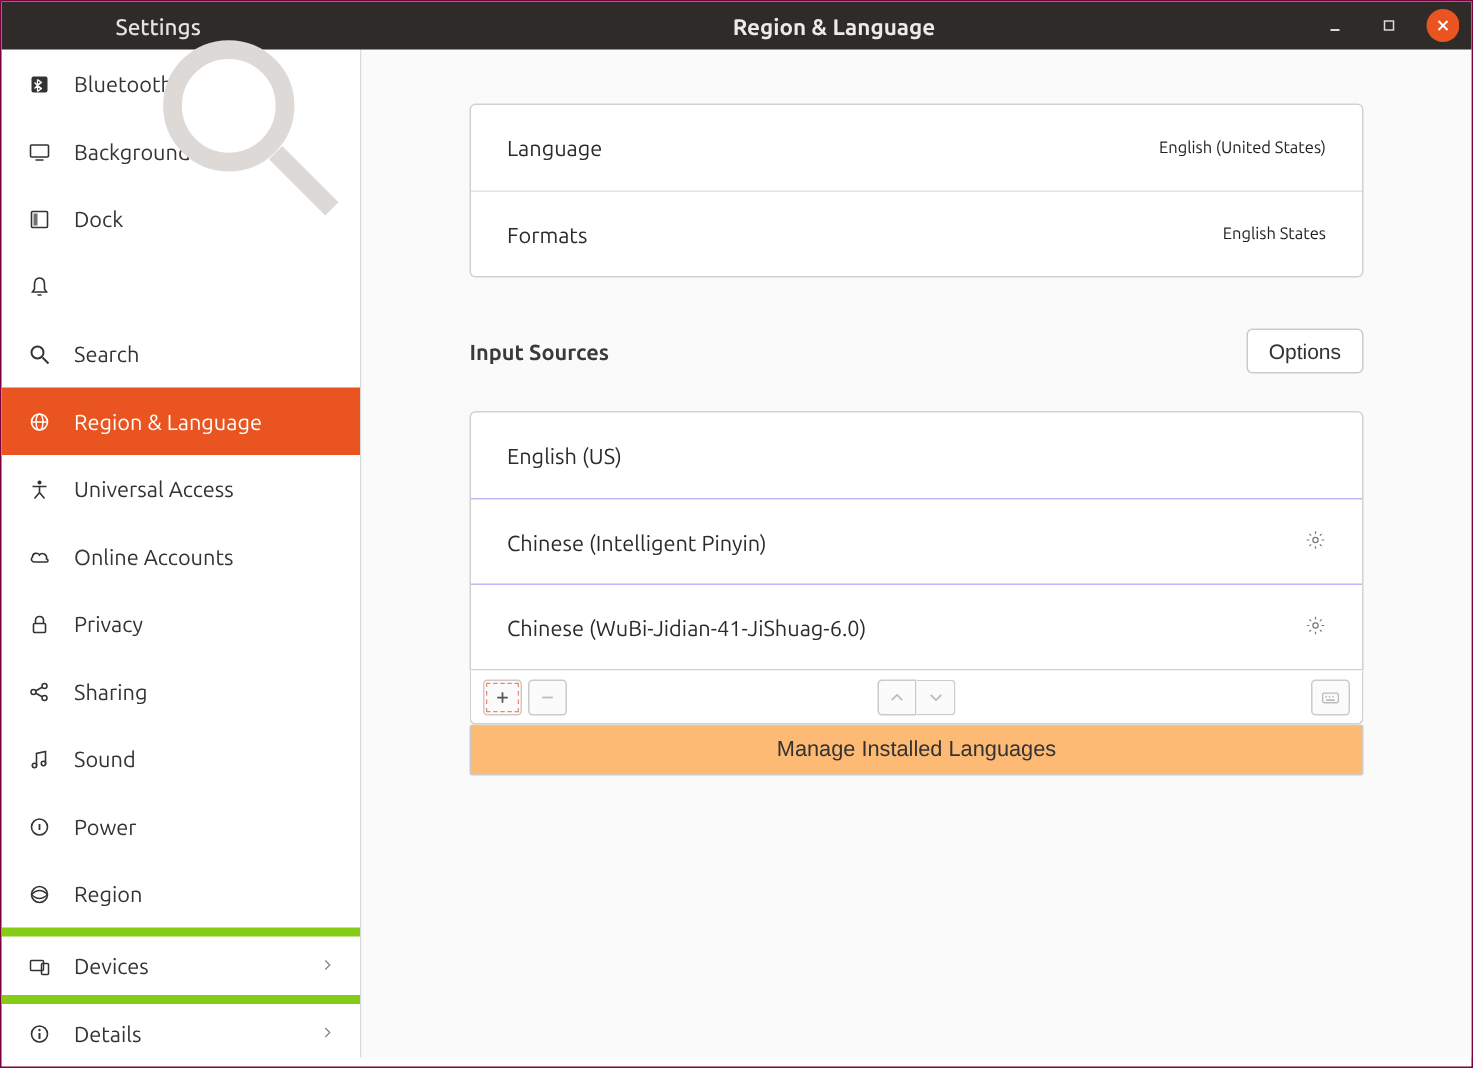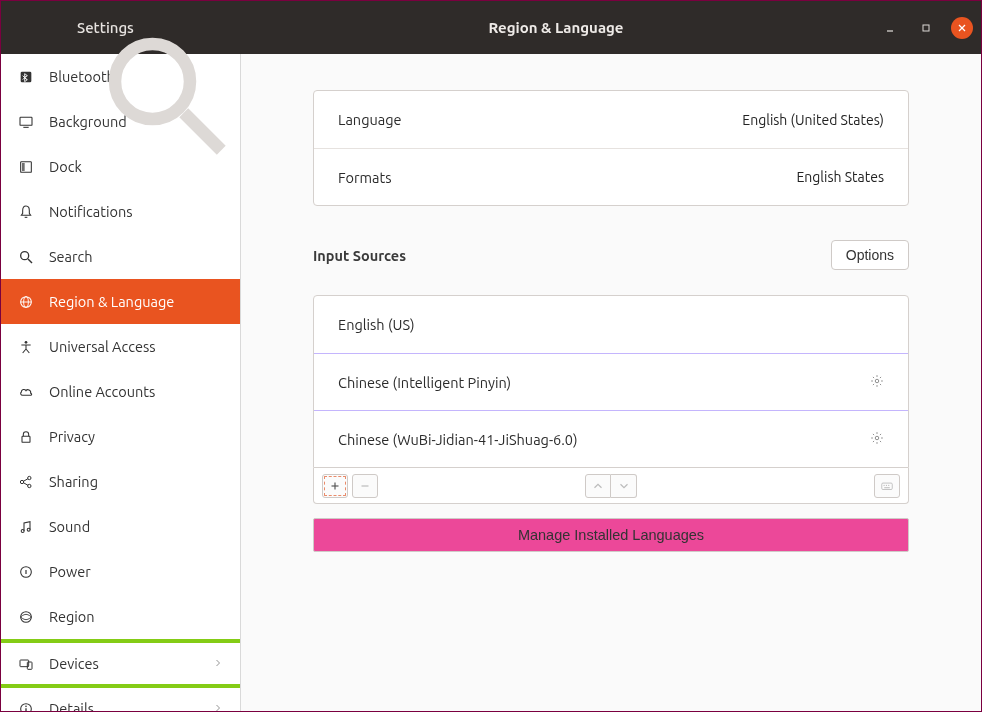--- a/index.html
+++ b/index.html
@@ -1,57 +1,57 @@
 <!DOCTYPE html>
 <html><head>
 <meta charset="utf-8">
 <style>
   * { box-sizing: border-box; margin: 0; padding: 0; }
   body { font-family: Ubuntu, "Segoe UI", sans-serif; font-size: 14px; color: #2b2b2b; background: #fff; width: 982px; height: 712px; overflow: hidden; border: 1px solid #7a003f; }
-  .titlebar { height: 53px; background: #2f2b29; color: #ddd9d6; display: flex; align-items: center; position: relative; }
+  .titlebar { height: 32px; background: #2f2b29; color: #ddd9d6; display: flex; align-items: center; position: relative; }
   .titlebar .left-section { width: 240px; display: flex; align-items: center; height: 100%; padding: 0 14px; }
   .titlebar .left-section .search-icon { width: 18px; height: 18px; color: #ddd9d6; }
   .titlebar .left-title { flex: 1; text-align: left; font-weight: 500; font-size: 15px; color: #e7e3e0; padding-left: 44px; }
   .titlebar .center-title { position: absolute; left: 240px; right: 110px; text-align: center; font-weight: 600; font-size: 15px; color: #eeeae7; }
   .window-controls { position: absolute; right: 8px; top: 0; height: 100%; display: flex; align-items: center; gap: 14px; }
   .win-btn { width: 22px; height: 22px; border-radius: 11px; display: flex; align-items: center; justify-content: center; cursor: pointer; }
   .win-close { background: #e95420; color: #fff; }
   .win-btn svg { width: 12px; height: 12px; }
   .win-min svg, .win-max svg { color: #ddd9d6; }
   .content { display: flex; height: calc(100% - 38px); }
   .sidebar { width: 240px; background: #fff; border-right: 1px solid #d9d9d9; overflow-y: auto; }
   .sidebar-item { height: 45px; display: flex; align-items: center; padding: 0 16px; gap: 14px; cursor: pointer; color: #333; }
   .sidebar-item.active { background: #e95420; color: #fff; }
-  .sidebar-item.bottom-sep { border-top: 4px solid #84cc16; }
+  .sidebar-item.bottom-sep { border-top: 6px solid #84cc16; }
   .sidebar-item .icon-slot { width: 18px; height: 18px; display: flex; align-items: center; justify-content: center; }
   .sidebar-item .icon-slot svg { width: 16px; height: 16px; }
   .sidebar-item .label { flex: 1; font-size: 14.5px; }
   .sidebar-item .chevron { color: #888; }
   .main { flex: 1; background: #fafafa; padding: 36px 72px 15px; overflow-y: auto; }
   .settings-list { border: 1px solid #d5d0cd; border-radius: 4px; background: #fff; }
   .settings-row { height: 57px; display: flex; align-items: center; justify-content: space-between; padding: 0 24px; cursor: pointer; }
   .settings-row + .settings-row { border-top: 1px solid #e6e2df; }
   .settings-row .row-label { font-size: 14.5px; }
-  .settings-row .row-value { font-size: 14px; color: #222; }
+  .settings-row .row-value { font-size: 11px; color: #222; }
   .section-header { display: flex; align-items: center; justify-content: space-between; margin-top: 34px; margin-bottom: 14px; }
   .section-header .section-title { font-weight: 700; font-size: 14.5px; color: #3a3a3a; }
   .options-btn { background: #fff; border: 1px solid #cfcac7; border-radius: 4px; padding: 6px 14px; font-size: 14px; cursor: pointer; color: #333; }
   .input-toolbar { border: 1px solid #d5d0cd; border-top: 0; border-radius: 0 0 4px 4px; background: #fff; height: 36px; display: flex; align-items: center; padding: 0 8px; position: relative; }
   .tool-group { display: flex; gap: 4px; }
   .tool-btn { width: 26px; height: 24px; border: 1px solid #cfcac7; border-radius: 3px; background: #fbfbfb; display: flex; align-items: center; justify-content: center; cursor: pointer; color: #555; }
   .tool-btn.disabled { color: #bbb; cursor: default; }
   .tool-btn.add { outline: 1px dashed #e98b6a; outline-offset: -3px; }
   .tool-center { position: absolute; left: 50%; transform: translateX(-50%); display: flex; }
   .tool-center .tool-btn:first-child { border-radius: 3px 0 0 3px; }
   .tool-center .tool-btn:last-child { border-radius: 0 3px 3px 0; border-left: 0; }
   .tool-right { margin-left: auto; }
   .source-item { height: 57px; display: flex; align-items: center; padding: 0 24px; cursor: pointer; font-size: 14.5px; }
   .source-item + .source-item { border-top: 1px solid #c4b5fd; }
   .source-item .gear { margin-left: auto; color: #777; }
-  .manage-btn { width: 100%; margin-top: 14px; background: #ec4899; border: 1px solid #cfcac7; border-radius: 2px; padding: 8px 0; font-size: 14.5px; cursor: pointer; color: #333; }
+  .manage-btn { width: 100%; margin-top: 0; background: #fdba74; border: 1px solid #cfcac7; border-radius: 2px; padding: 8px 0; font-size: 14.5px; cursor: pointer; color: #333; }
 </style>
 </head>
 <body>
 
 <svg width="0" height="0" style="position:absolute">
   <defs>
     <symbol id="i-search" viewBox="0 0 24 24">
         <circle cx="10" cy="10" r="6" fill="none" stroke="currentColor" stroke-width="2"></circle>
         <line x1="15" y1="15" x2="21" y2="21" stroke="currentColor" stroke-width="2"></line>
       </symbol>
@@ -208,21 +208,20 @@
           </svg>
         </span>
         <span class="label">Dock</span>
       </div>
       <div class="sidebar-item">
         <span class="icon-slot">
           <svg>
             <use href="#i-bell"></use>
           </svg>
         </span>
-        <span class="label">Notifications</span>
       </div>
       <div class="sidebar-item">
         <span class="icon-slot">
           <svg>
             <use href="#i-search"></use>
           </svg>
         </span>
         <span class="label">Search</span>
       </div>
       <div class="sidebar-item active">

